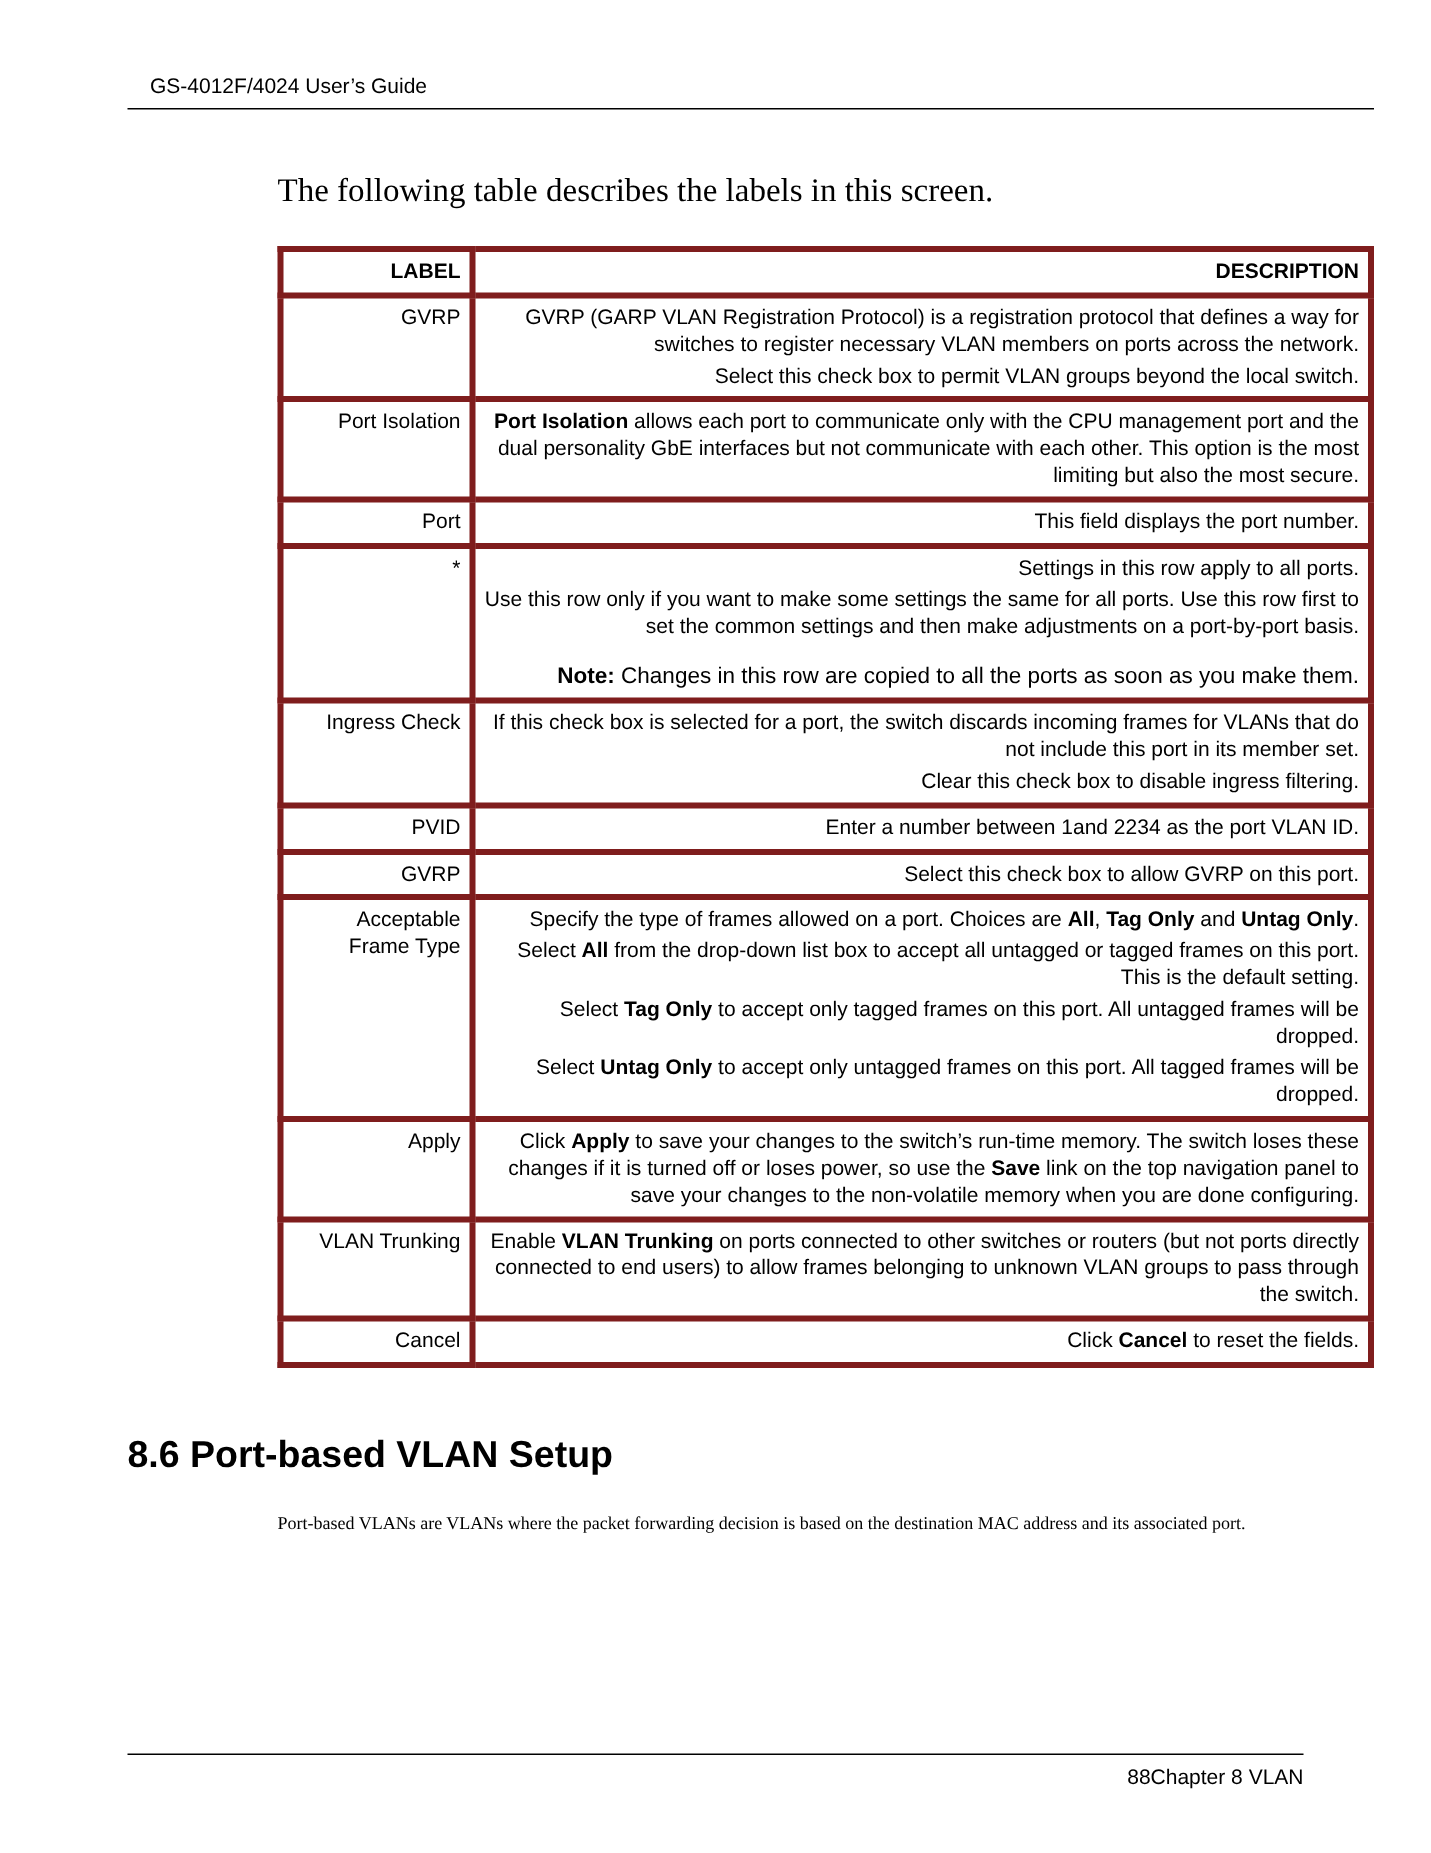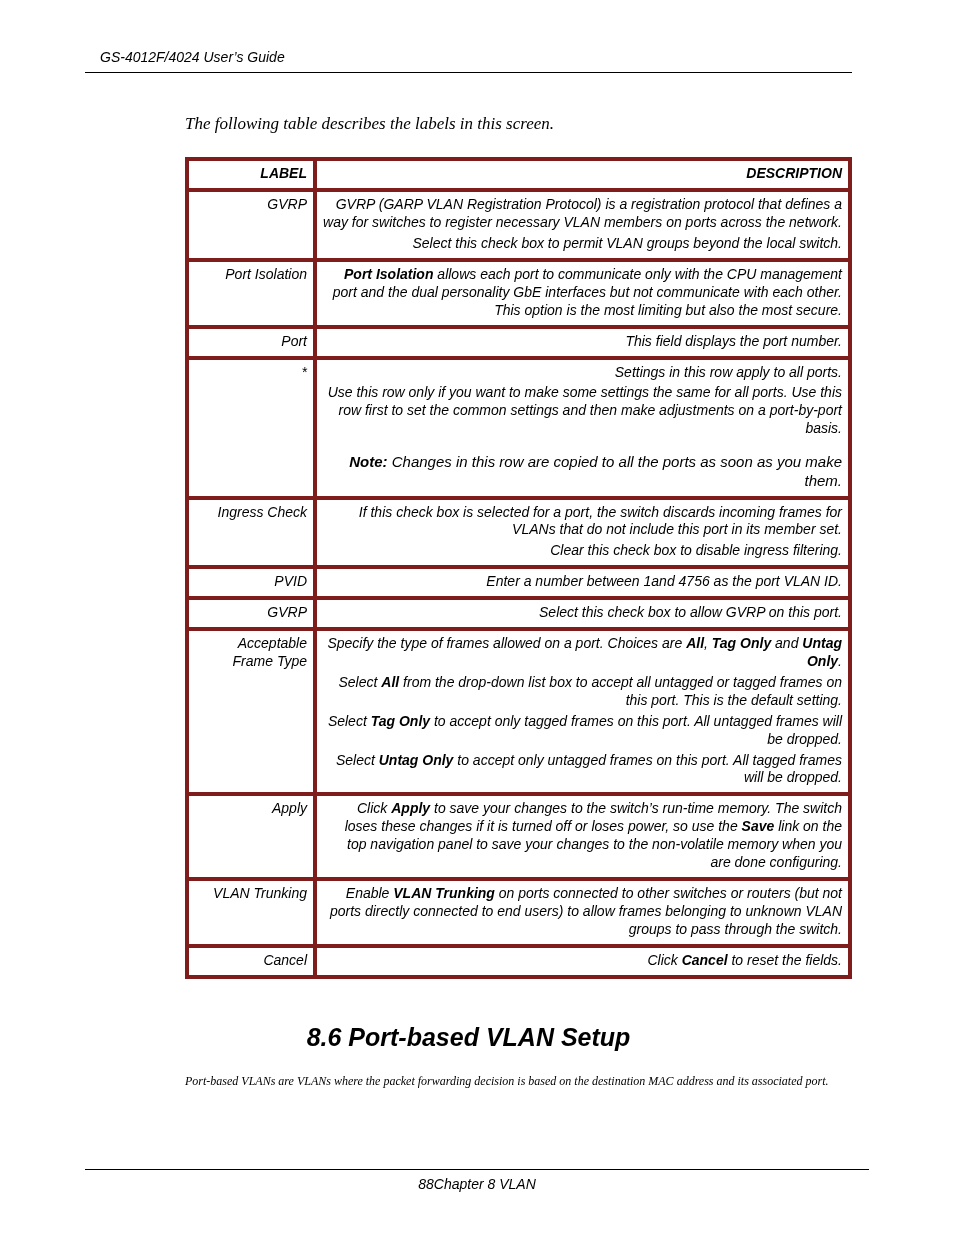--- a/index.html
+++ b/index.html
@@ -7,41 +7,40 @@
     margin: 0;
     padding: 0;
     background: #fff;
     font-family: Arial, Helvetica, sans-serif;
     color: #000;
   }
   .page {
     width: 954px;
     height: 1235px;
     box-sizing: border-box;
-    padding: 48px 102px 40px 85px;
+    padding: 48px 38px 40px 85px;
     position: relative;
     font-size: 14px;
     line-height: 1.3;
-    font-style: italic;
   }
   .running-head {
     font-family: Arial, Helvetica, sans-serif;
     font-size: 14px;
     color: #000;
     margin-left: 15px;
     padding-bottom: 6px;
   }
   .head-rule {
     border: none;
     border-top: 1.5px solid #000;
     margin: 0 0 40px 0;
   }
   .intro {
     font-family: "Times New Roman", Times, serif;
-    font-size: 17px;
+    font-size: 22px;
     margin: 0 0 22px 100px;
   }
   .table-caption {
     font-family: Arial, Helvetica, sans-serif;
     font-size: 14px;
     margin: 0 0 6px 100px;
   }
   .table-caption b { font-weight: bold; }
   table.desc {
     border-collapse: collapse;
@@ -73,42 +72,41 @@
   .note-hang {
     display: block;
     padding-left: 44px;
     text-indent: -44px;
   }
   h2.section {
     font-family: Arial, Helvetica, sans-serif;
     font-size: 25px;
     font-weight: bold;
     margin: 42px 0 20px 0;
-    text-align: center;
   }
   .body-para {
     font-family: "Times New Roman", Times, serif;
     font-size: 12px;
     margin: 0 0 0 100px;
     line-height: 1.35;
   }
   .footer {
     position: absolute;
     left: 85px;
     right: 85px;
     bottom: 42px;
   }
   .foot-rule {
     border: none;
     border-top: 1.5px solid #000;
     margin: 0 0 5px 0;
   }
   .foot-row {
     display: flex;
-    justify-content: center;
+    justify-content: flex-end;
     font-family: Arial, Helvetica, sans-serif;
     font-size: 14px;
   }
 </style>
 </head>
 <body>
 
 <div class="page">
 
   <div class="running-head">GS-4012F/4024 User’s Guide</div>
@@ -161,21 +159,21 @@
       <tr>
         <td>Ingress Check</td>
         <td>
           <div class="para">If this check box is selected for a port, the switch discards incoming frames for VLANs that do not include this port in its member set.</div>
           <div class="para">Clear this check box to disable ingress filtering.</div>
         </td>
       </tr>
       <tr>
         <td>PVID</td>
         <td>
-          <div class="para">Enter a number between 1and 4756 as the port VLAN ID.</div>
+          <div class="para">Enter a number between 1and 2234 as the port VLAN ID.</div>
         </td>
       </tr>
       <tr>
         <td>GVRP</td>
         <td>
           <div class="para">Select this check box to allow GVRP on this port.</div>
         </td>
       </tr>
       <tr>
         <td>Acceptable Frame Type</td>

